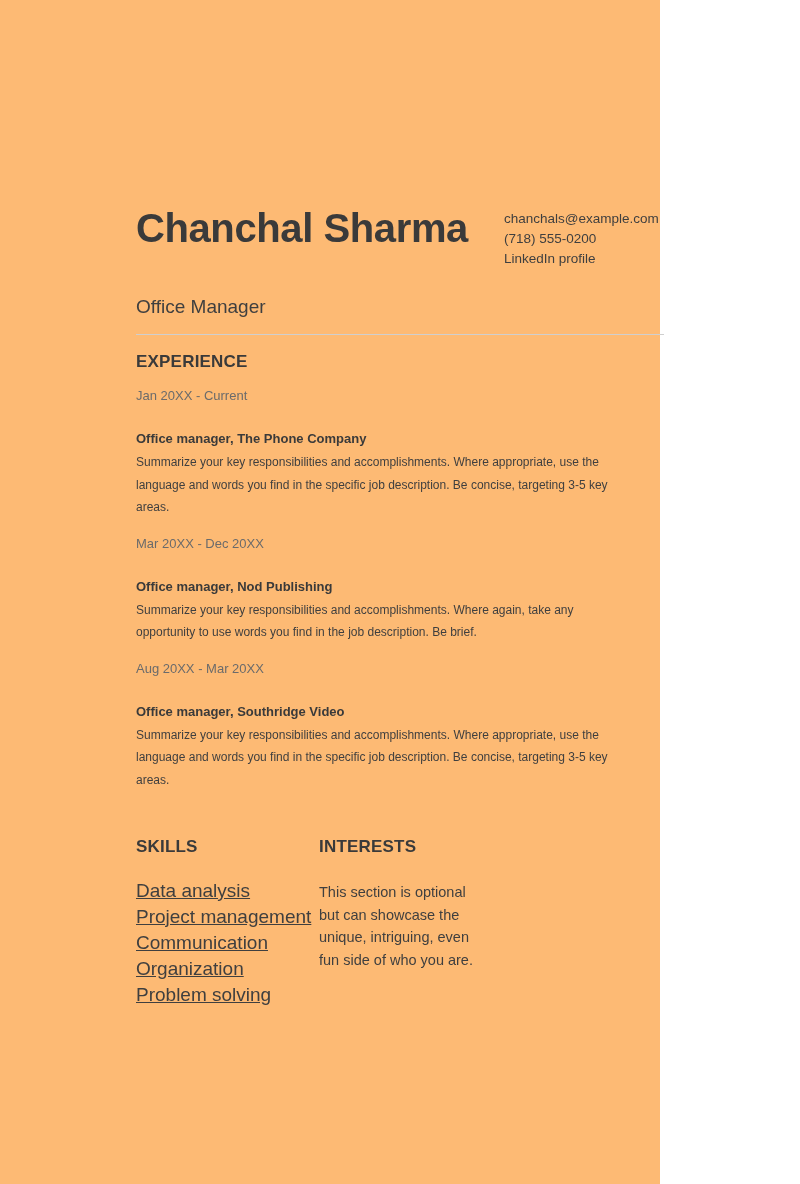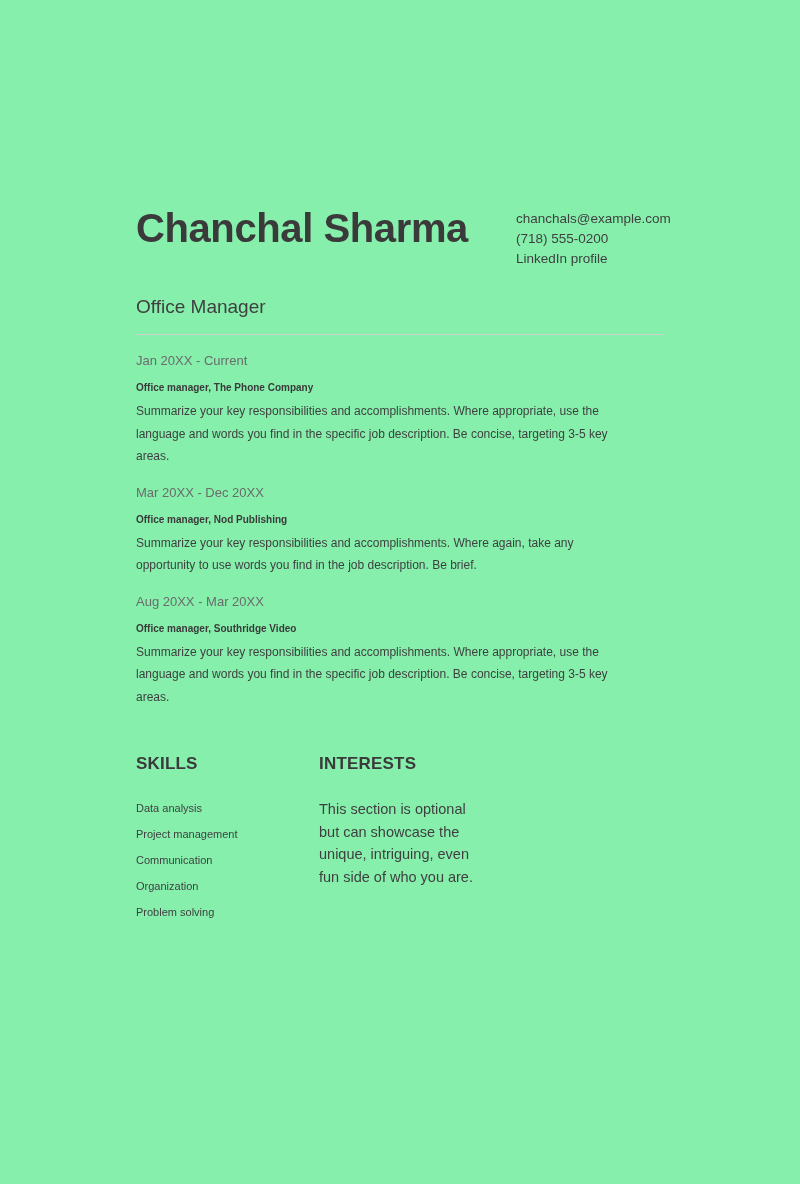--- a/index.html
+++ b/index.html
@@ -12,23 +12,23 @@
     width: 800px;
     height: 1184px;
     font-family: "Liberation Sans", sans-serif;
     color: #333333;
     -webkit-font-smoothing: antialiased;
     overflow: hidden;
   }
 
   .page {
     position: relative;
-    width: 800px;
+    width: 660px;
     height: 1184px;
-    background: #86efac;
+    background: #fdba74;
     box-sizing: border-box;
   }
 
   .resume {
     position: absolute;
     left: 136px;
     top: 205px;
     width: 528px;
   }
 
@@ -54,21 +54,20 @@
   }
   .contact {
     flex: 1 1 auto;
     padding-top: 4px;
     font-size: 13.5px;
     line-height: 20px;
     color: #3f3f3f;
   }
   .contact div {
     white-space: nowrap;
-    margin-left: 12px;
   }
 
   .job-title {
     margin-top: 28px;
     font-size: 19px;
     line-height: 20px;
     color: #3f3f3f;
   }
 
   .rule {
@@ -97,22 +96,22 @@
   }
   .job:first-of-type {
     margin-top: 15px;
   }
   .job-date {
     font-size: 13px;
     line-height: 18px;
     color: #6b6b6b;
   }
   .job-role {
-    margin-top: 8px;
-    font-size: 10px;
+    margin-top: 24px;
+    font-size: 13px;
     font-weight: bold;
     line-height: 19px;
     color: #3a3a3a;
   }
   .job-summary {
     margin-top: 3px;
     font-size: 12px;
     line-height: 22.5px;
     color: #3f3f3f;
     max-width: 490px;
@@ -151,24 +150,25 @@
     font-weight: normal;
     color: #3f3f3f;
   }
 
   .skill-list {
     list-style: none;
     margin: 0;
     padding: 0;
   }
   .skill-list li {
-    font-size: 11px;
+    font-size: 19px;
     line-height: 26px;
     color: #3f3f3f;
     white-space: nowrap;
+    text-decoration: underline;
   }
 
   #interests-column .col-body {
     margin-top: 24px;
   }
   .interests-text {
     font-size: 14.5px;
     line-height: 22.5px;
     color: #3f3f3f;
     width: 158px;
@@ -189,20 +189,21 @@
         <div>(718) 555-0200</div>
         <div>LinkedIn profile</div>
       </div>
     </div>
 
     <div class="job-title">Office Manager</div>
 
     <hr class="rule">
 
     <div id="experience-section">
+      <h2 class="section-heading">EXPERIENCE</h2>
 
       <div class="job">
         <div class="job-date">Jan 20XX - Current</div>
         <div class="job-role">Office manager, The Phone Company</div>
         <div class="job-summary">Summarize your key responsibilities and accomplishments. Where appropriate, use the language and words you find in the specific job description. Be concise, targeting 3-5 key areas.</div>
       </div>
 
       <div class="job">
         <div class="job-date">Mar 20XX - Dec 20XX</div>
         <div class="job-role">Office manager, Nod Publishing</div>

